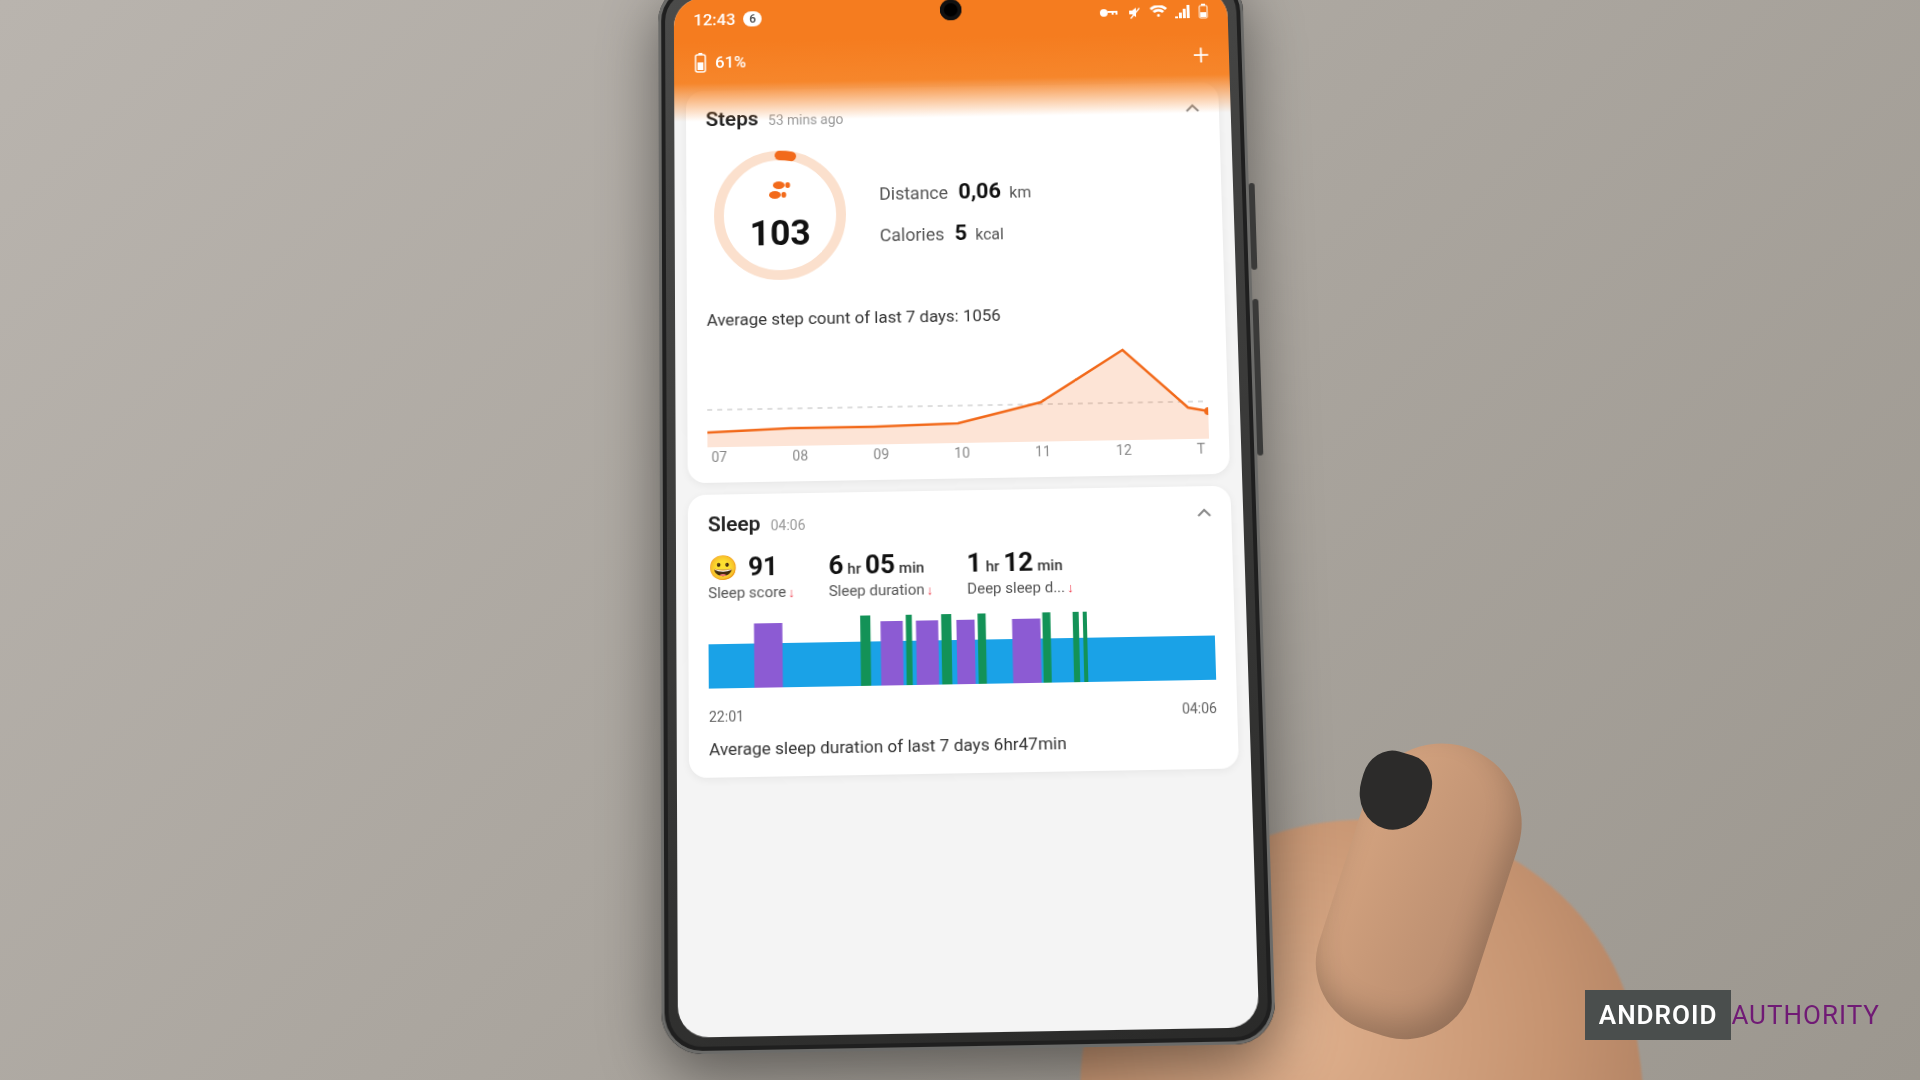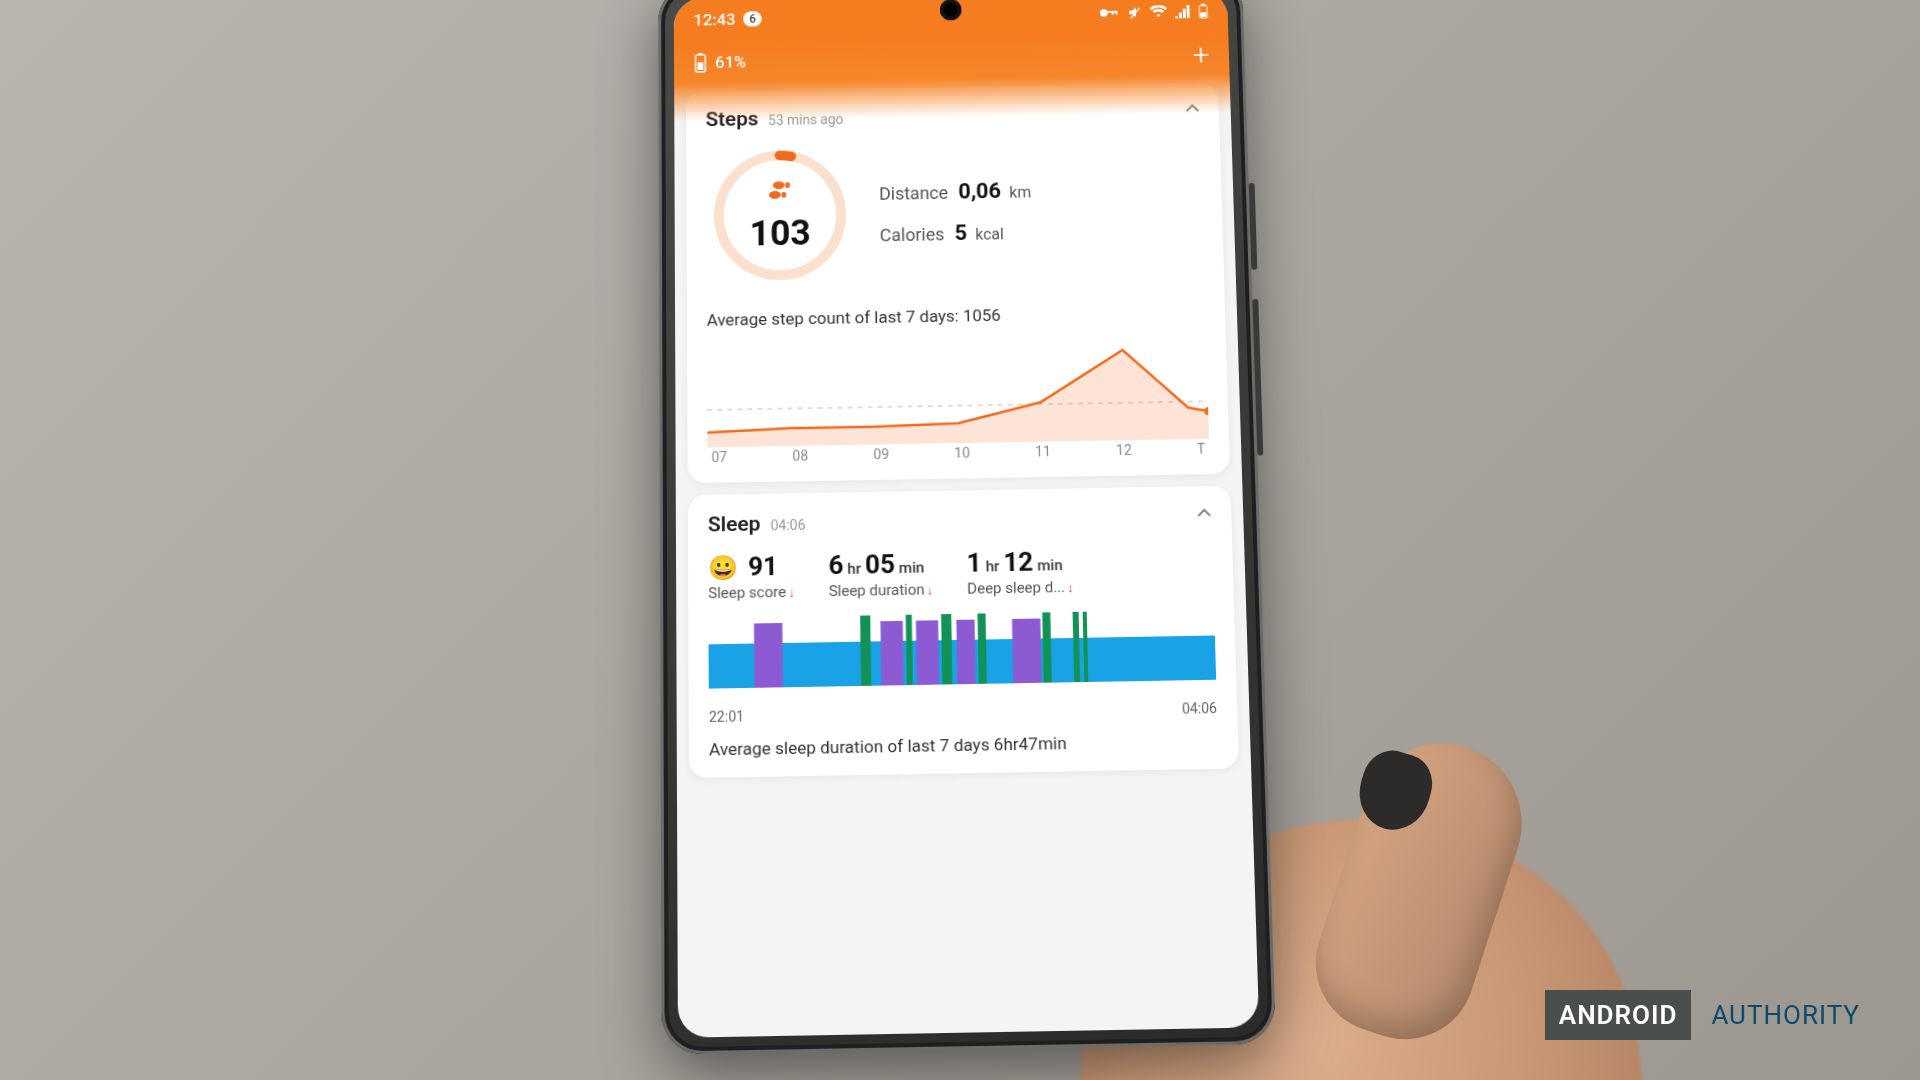--- a/index.html
+++ b/index.html
@@ -4,21 +4,21 @@
 <style>
 * { margin:0; padding:0; box-sizing:border-box; font-family:-apple-system,Roboto,"Segoe UI",Arial,sans-serif; }
 html,body { width:1920px; height:1080px; overflow:hidden; }
 body {
   background:linear-gradient(135deg,#b9b4ae 0%,#9c978f 100%);
   display:flex; align-items:center; justify-content:center;
   position:relative;
 }
 .watermark { position:absolute; right:40px; bottom:40px; display:flex; align-items:center; font-weight:400; }
 .watermark .box { background:#4a4e4d; color:#fff; padding:10px 14px; font-size:26px; letter-spacing:1px; font-weight:600;}
-.watermark .plain { color:#0c4a6e; padding:10px 20px; font-size:26px; letter-spacing:1px; }
+.watermark .plain { color:#701a75; padding:10px 0; font-size:26px; letter-spacing:1px; }
 
 .phone {
   width:600px; height:1080px; position:relative;
   transform:perspective(2200px) rotateX(6deg) rotateZ(-1deg) translateY(-40px);
 }
 .phone-body {
   position:absolute; inset:0; border-radius:40px;
   background:linear-gradient(160deg,#4b4b4a,#2a2a29);
   box-shadow:0 20px 60px rgba(0,0,0,.45), inset 0 0 0 3px #6b6b69, inset 0 0 0 7px #1f1f1f;
 }

